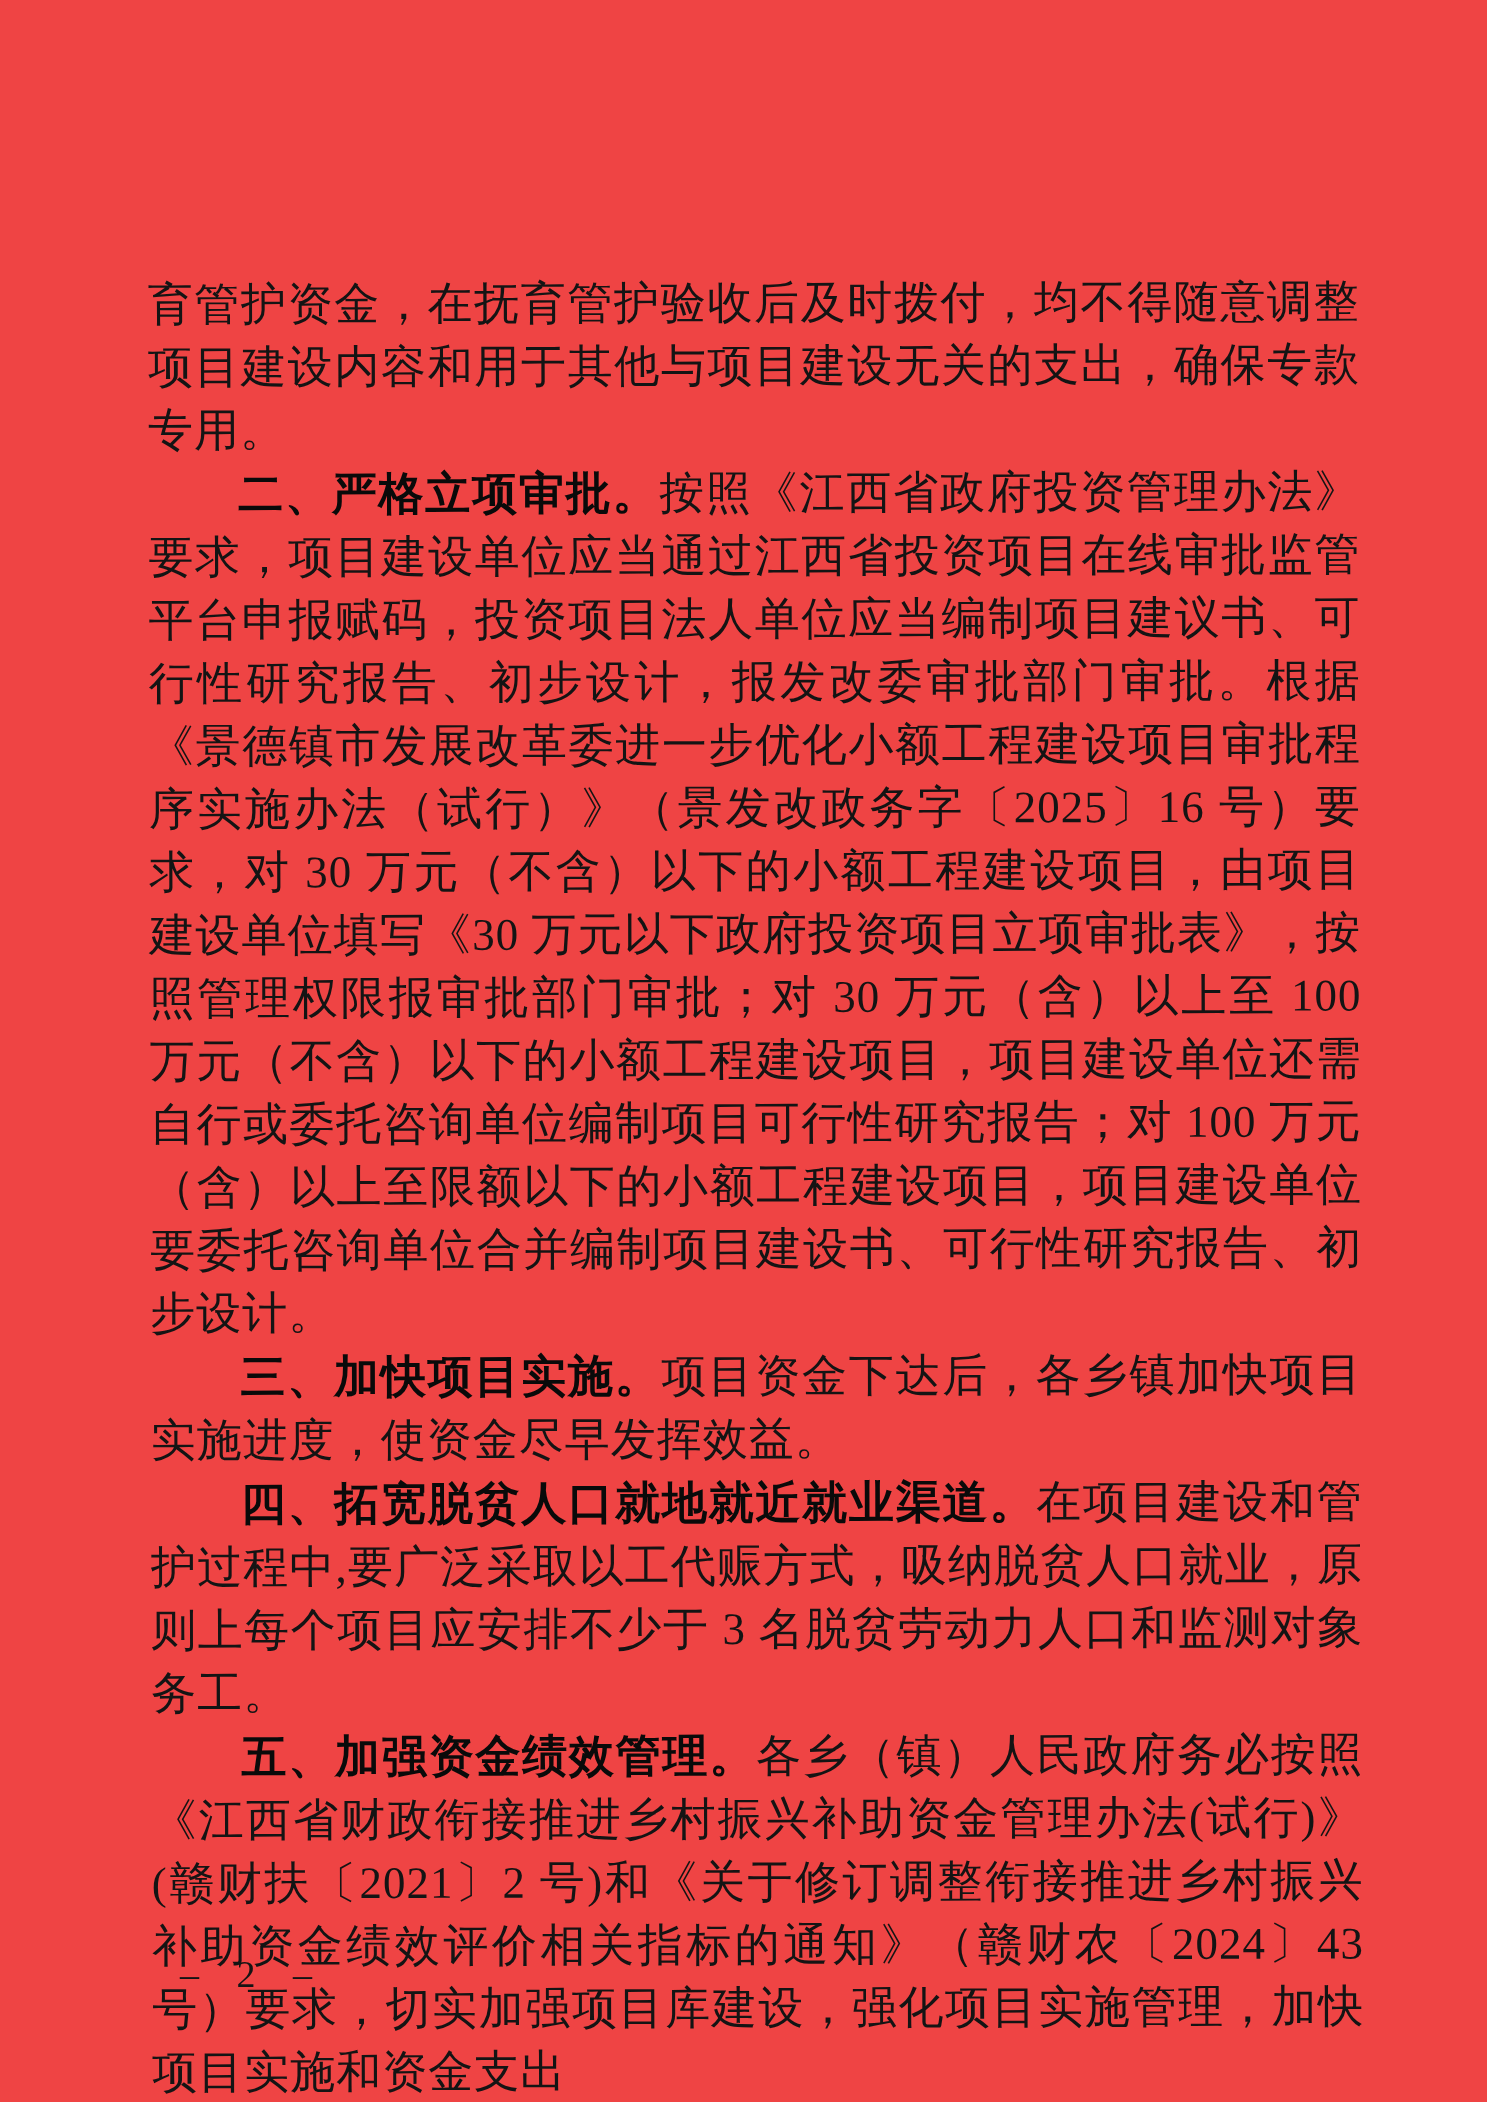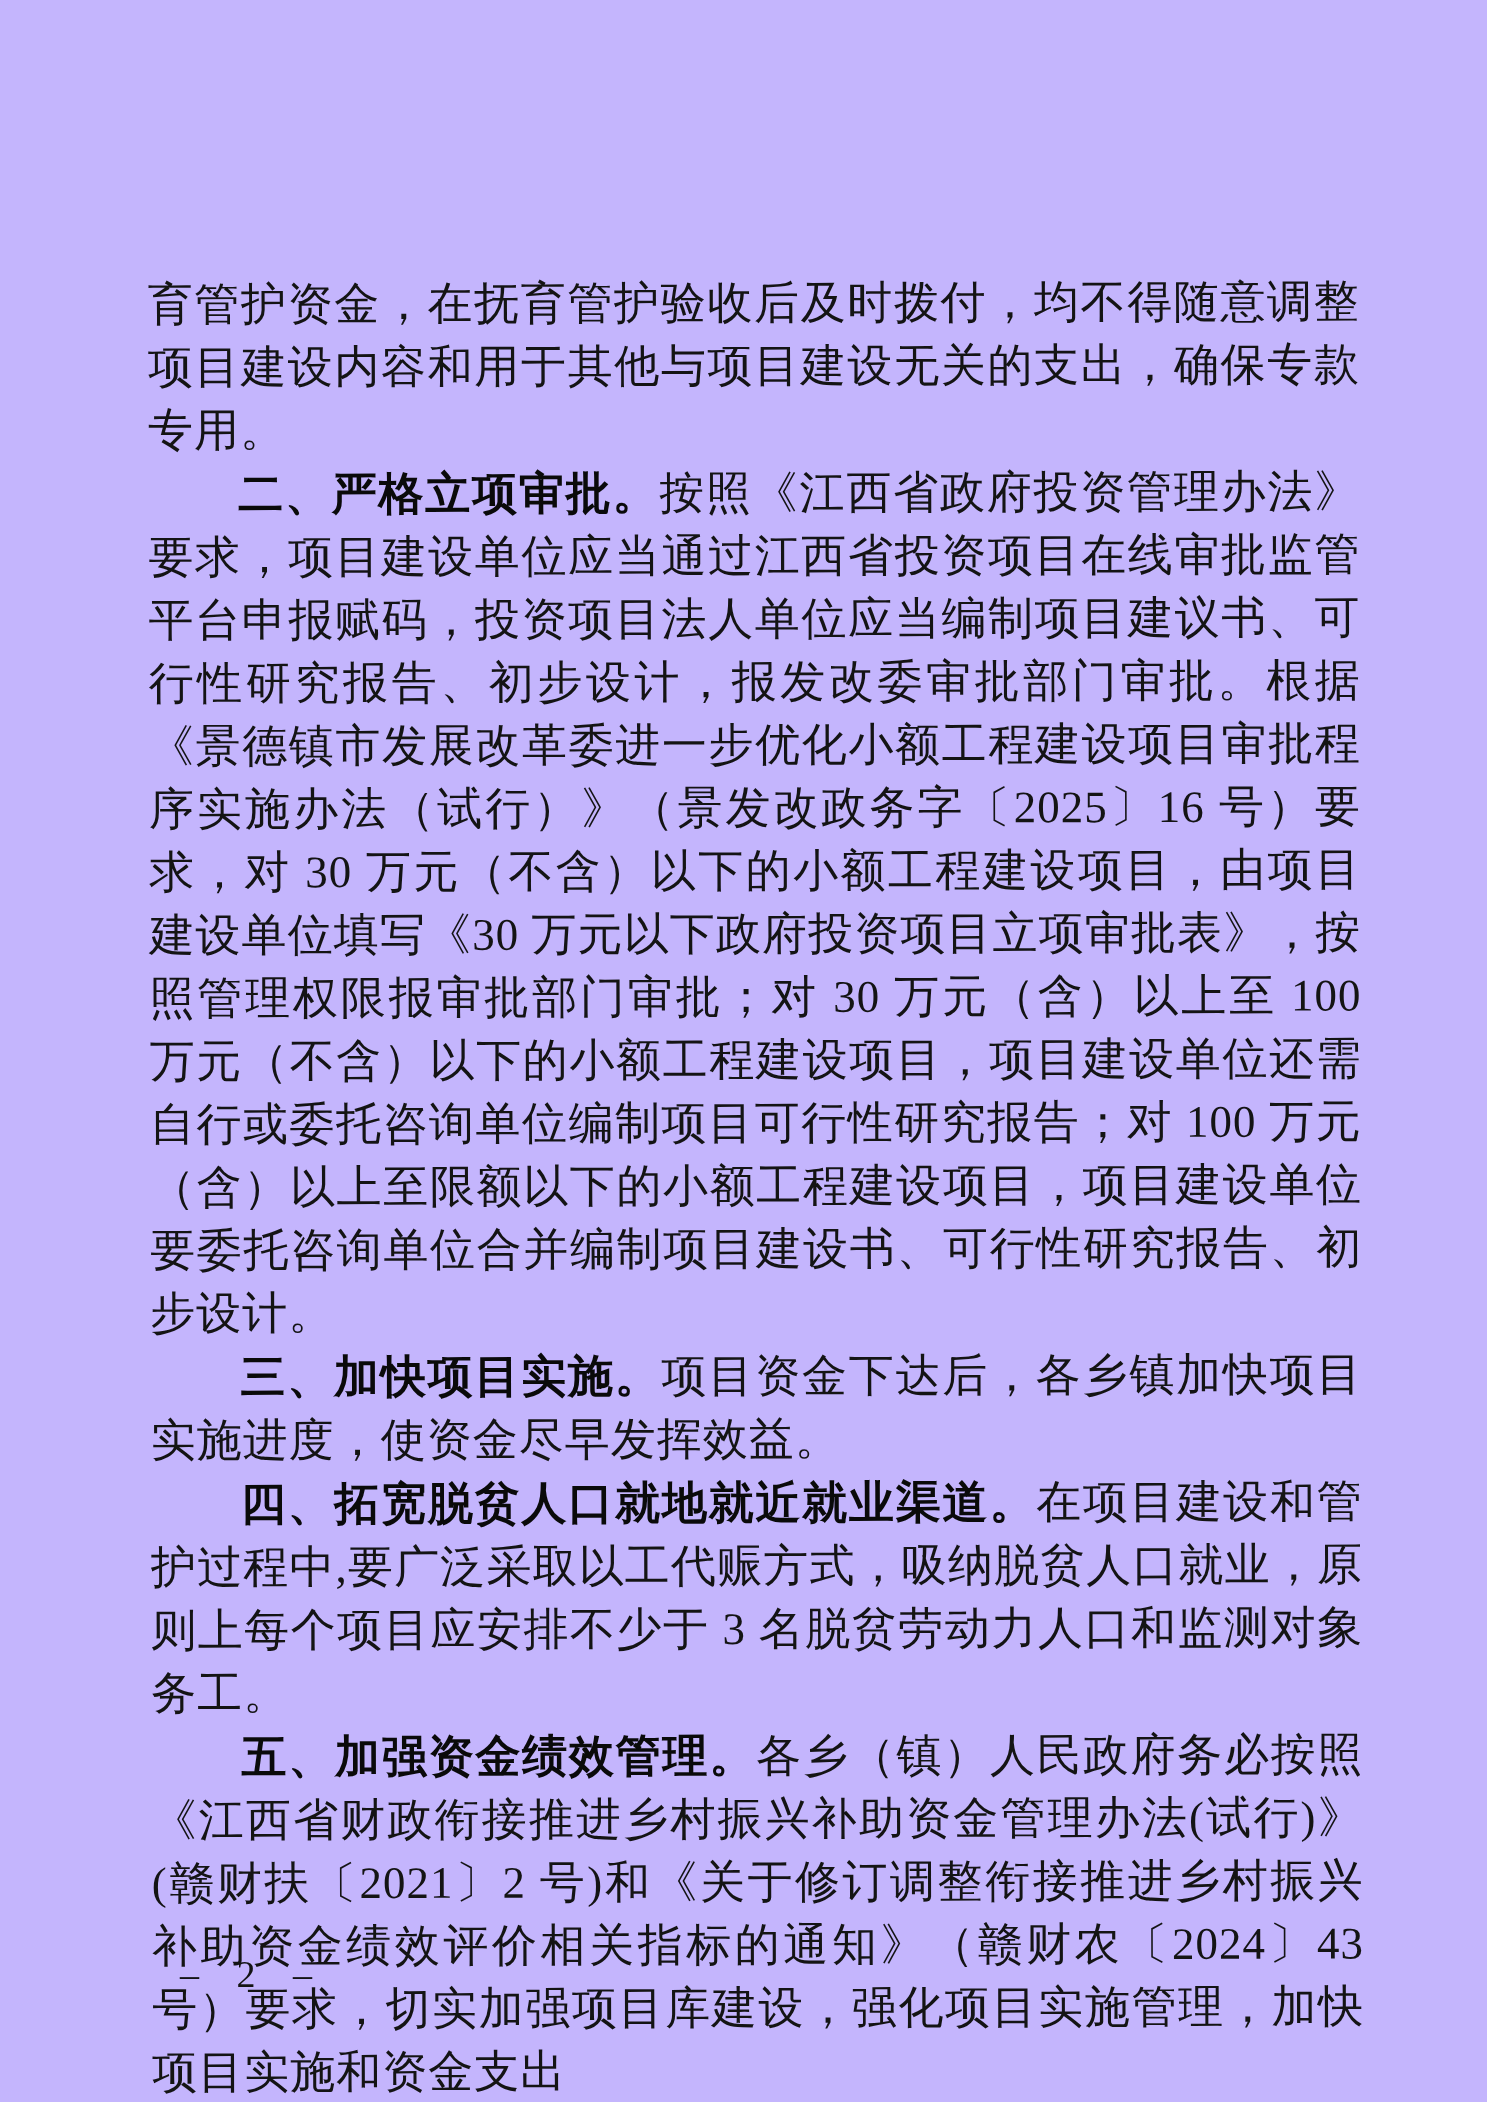--- a/index.html
+++ b/index.html
@@ -4,21 +4,21 @@
 <style>
   html, body {
     margin: 0;
     padding: 0;
     background: #e8e8e8;
   }
   .page {
     position: relative;
     width: 1487px;
     height: 2102px;
-    background: #c4b5fd;
+    background: #ef4444;
     overflow: hidden;
     margin: 0 auto;
   }
   .text-block {
     position: absolute;
     left: 150px;
     top: 272px;
     width: 1212px;
     font-family: "Liberation Serif", "DejaVu Serif", serif;
     font-size: 45px;

